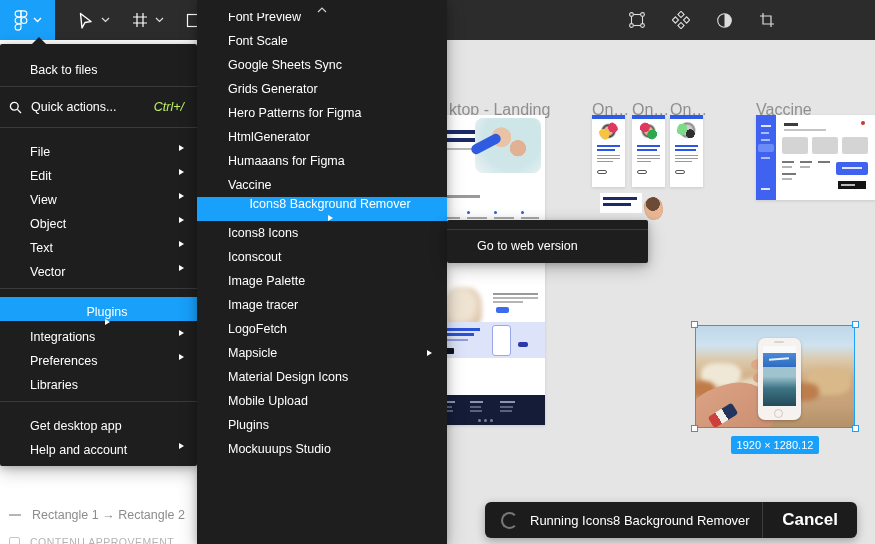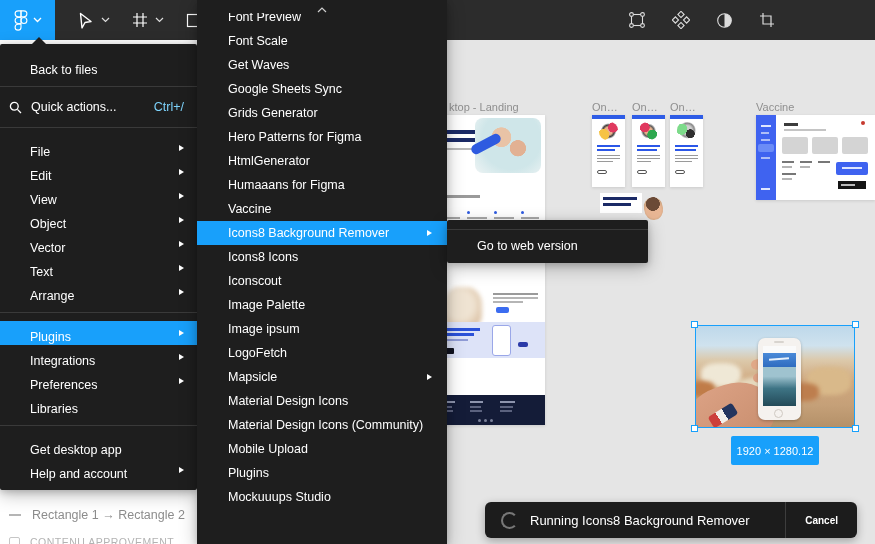--- a/index.html
+++ b/index.html
@@ -16,48 +16,48 @@
   .crumb{position:absolute;left:0;top:465px;width:197px;height:20px;display:flex;align-items:center;gap:11px;padding-left:9px;color:#8c8c8c;font-size:12.5px;}
   .crumb-dash{width:12px;height:2px;background:#b5b5b5;}
   .partial-row{position:absolute;left:0;top:494px;width:197px;height:16px;display:flex;align-items:center;gap:10px;padding-left:9px;color:#b3b3b3;font-size:10.5px;letter-spacing:.5px;}
   .partial-icon{width:9px;height:9px;border:1px solid #c6c6c6;border-radius:2px;}
   
   .menu{background:#1e1e1e;box-shadow:0 5px 17px rgba(0,0,0,.25),0 2px 7px rgba(0,0,0,.18);color:#fff;}
   .main-menu{position:absolute;left:0;top:44px;width:197px;padding:10px 0 8px;z-index:20;border-radius:2px;}
   .menu-anchor{position:absolute;left:32px;top:37px;width:0;height:0;border-left:7px solid transparent;border-right:7px solid transparent;border-bottom:7px solid #1e1e1e;z-index:21;}
   .mrow{height:24px;display:flex;align-items:center;justify-content:space-between;padding:0 13px 0 30px;font-size:12.5px;cursor:pointer;white-space:nowrap;}
   .mrow .lbl{pointer-events:none;margin-top:8px;}
-  .hl{background:#18a0fb;}
+  .hl{background:#18a0fb;flex-direction:column;}
   .mdiv{border-top:1px solid #3a3a3a;margin:8px 0;}
   .tri{width:0;height:0;border-left:5px solid #fff;border-top:3.5px solid transparent;border-bottom:3.5px solid transparent;}
   .qa-row{height:24px;display:flex;align-items:center;padding:0 13px 0 9px;font-size:12.5px;gap:9px;cursor:pointer;}
-  .qa-short{margin-left:auto;color:#7dd3fc;}
+  .qa-short{margin-left:auto;color:#bef264;font-style:italic;}
   .plugins-menu{position:absolute;left:197px;top:0;width:250px;height:544px;z-index:21;padding-top:5px;box-sizing:border-box;}
   .prow{height:24px;display:flex;align-items:center;justify-content:space-between;padding:0 15px 0 31px;font-size:12.5px;cursor:pointer;white-space:nowrap;}
   .scroll-up{position:absolute;top:0;left:0;right:0;height:13px;background:#1e1e1e;display:flex;align-items:flex-end;justify-content:center;z-index:2;}
   .context-menu{position:absolute;left:447px;top:220px;width:201px;padding:5px 0;z-index:22;border-radius:2px;}
   .cdiv{border-top:1px solid #3a3a3a;margin:4px 0;}
   
-  .frame-label{position:absolute;color:#8f8f8f;font-size:11px;z-index:2;white-space:nowrap;}
+  .frame-label{position:absolute;color:#8f8f8f;font-size:16px;z-index:2;white-space:nowrap;}
   .frame{position:absolute;background:#fff;z-index:2;box-shadow:0 1px 3px rgba(0,0,0,.12);overflow:hidden;}
   .sh{position:absolute;}
   
   .sel{position:absolute;left:695px;top:325px;width:160px;height:103px;z-index:4;}
   .photo{position:absolute;inset:0;overflow:hidden;
     background:linear-gradient(180deg,#bdd8ea 0%,#cfe2ee 20%,#dcc9ab 34%,#d0a87e 55%,#c5a078 78%,#b39068 100%);}
   .sel-border{position:absolute;inset:0;border:1.5px solid #18a0fb;pointer-events:none;}
   .handle{position:absolute;width:7px;height:7px;background:#fff;border:1.5px solid #18a0fb;box-sizing:border-box;z-index:5;}
-  .dim-badge{position:absolute;left:731px;top:436px;width:88px;height:29px;background:#18a0fb;color:#fff;font-size:11px;border-radius:2px;display:flex;align-items:center;justify-content:center;z-index:4;}
+  .dim-badge{position:absolute;left:731px;top:436px;width:88px;height:18px;background:#18a0fb;color:#fff;font-size:11px;border-radius:2px;display:flex;align-items:center;justify-content:center;z-index:4;}
   
   .toast{position:absolute;left:485px;top:502px;width:372px;height:36px;background:#1c1c1c;border-radius:6px;display:flex;align-items:center;z-index:30;box-shadow:0 3px 10px rgba(0,0,0,.3);}
   .spinner{width:13px;height:13px;border:2px solid #787878;border-right-color:transparent;border-radius:50%;margin-left:16px;animation:spin 1s linear infinite;}
   @keyframes spin{to{transform:rotate(360deg);}}
   .toast-msg{color:#fff;font-size:13px;margin-left:12px;white-space:nowrap;}
   .toast-div{width:1px;height:36px;background:#3d3d3d;margin-left:auto;}
-  .toast-cancel{color:#fff;font-size:10px;font-weight:bold;padding:0 19px;cursor:pointer;}
+  .toast-cancel{color:#fff;font-size:17px;font-weight:bold;padding:0 19px;cursor:pointer;}
   .blur1{filter:blur(2px);}
 </style>
 </head>
 <body>
 
 <div class="left-panel">
   <div class="crumb">
     <div class="crumb-dash"></div>
     <span>Rectangle 1 → Rectangle 2</span>
   </div>
@@ -319,29 +319,25 @@
     </div>
   <div class="mrow">
       <span class="lbl">View</span>
       <span class="tri"></span>
     </div>
   <div class="mrow">
       <span class="lbl">Object</span>
       <span class="tri"></span>
     </div>
   <div class="mrow">
+      <span class="lbl">Text</span>
+      <span class="tri"></span>
+    </div>
+  <div class="mrow">
       <span class="lbl">Vector</span>
-      <span class="tri"></span>
-    </div>
-  <div class="mrow">
-      <span class="lbl">Text</span>
-      <span class="tri"></span>
-    </div>
-  <div class="mrow">
-      <span class="lbl">Arrange</span>
       <span class="tri"></span>
     </div>
   <div class="mdiv"></div>
   <div class="mrow hl">
       <span class="lbl">Plugins</span>
       <span class="tri"></span>
     </div>
   <div class="mrow">
       <span class="lbl">Integrations</span>
       <span class="tri"></span>
@@ -364,23 +360,20 @@
 </div>
 
 <div class="menu plugins-menu">
   <div class="prow">
       <span>Font Preview</span>
     </div>
   <div class="prow">
       <span>Font Scale</span>
     </div>
   <div class="prow">
-      <span>Get Waves</span>
-    </div>
-  <div class="prow">
       <span>Google Sheets Sync</span>
     </div>
   <div class="prow">
       <span>Grids Generator</span>
     </div>
   <div class="prow">
       <span>Hero Patterns for Figma</span>
     </div>
   <div class="prow">
       <span>HtmlGenerator</span>
@@ -398,34 +391,31 @@
   <div class="prow">
       <span>Icons8 Icons</span>
     </div>
   <div class="prow">
       <span>Iconscout</span>
     </div>
   <div class="prow">
       <span>Image Palette</span>
     </div>
   <div class="prow">
-      <span>Image ipsum</span>
+      <span>Image tracer</span>
     </div>
   <div class="prow">
       <span>LogoFetch</span>
     </div>
   <div class="prow">
       <span>Mapsicle</span>
       <span class="tri"></span>
     </div>
   <div class="prow">
       <span>Material Design Icons</span>
-    </div>
-  <div class="prow">
-      <span>Material Design Icons (Community)</span>
     </div>
   <div class="prow">
       <span>Mobile Upload</span>
     </div>
   <div class="prow">
       <span>Plugins</span>
     </div>
   <div class="prow">
       <span>Mockuuups Studio</span>
     </div>

